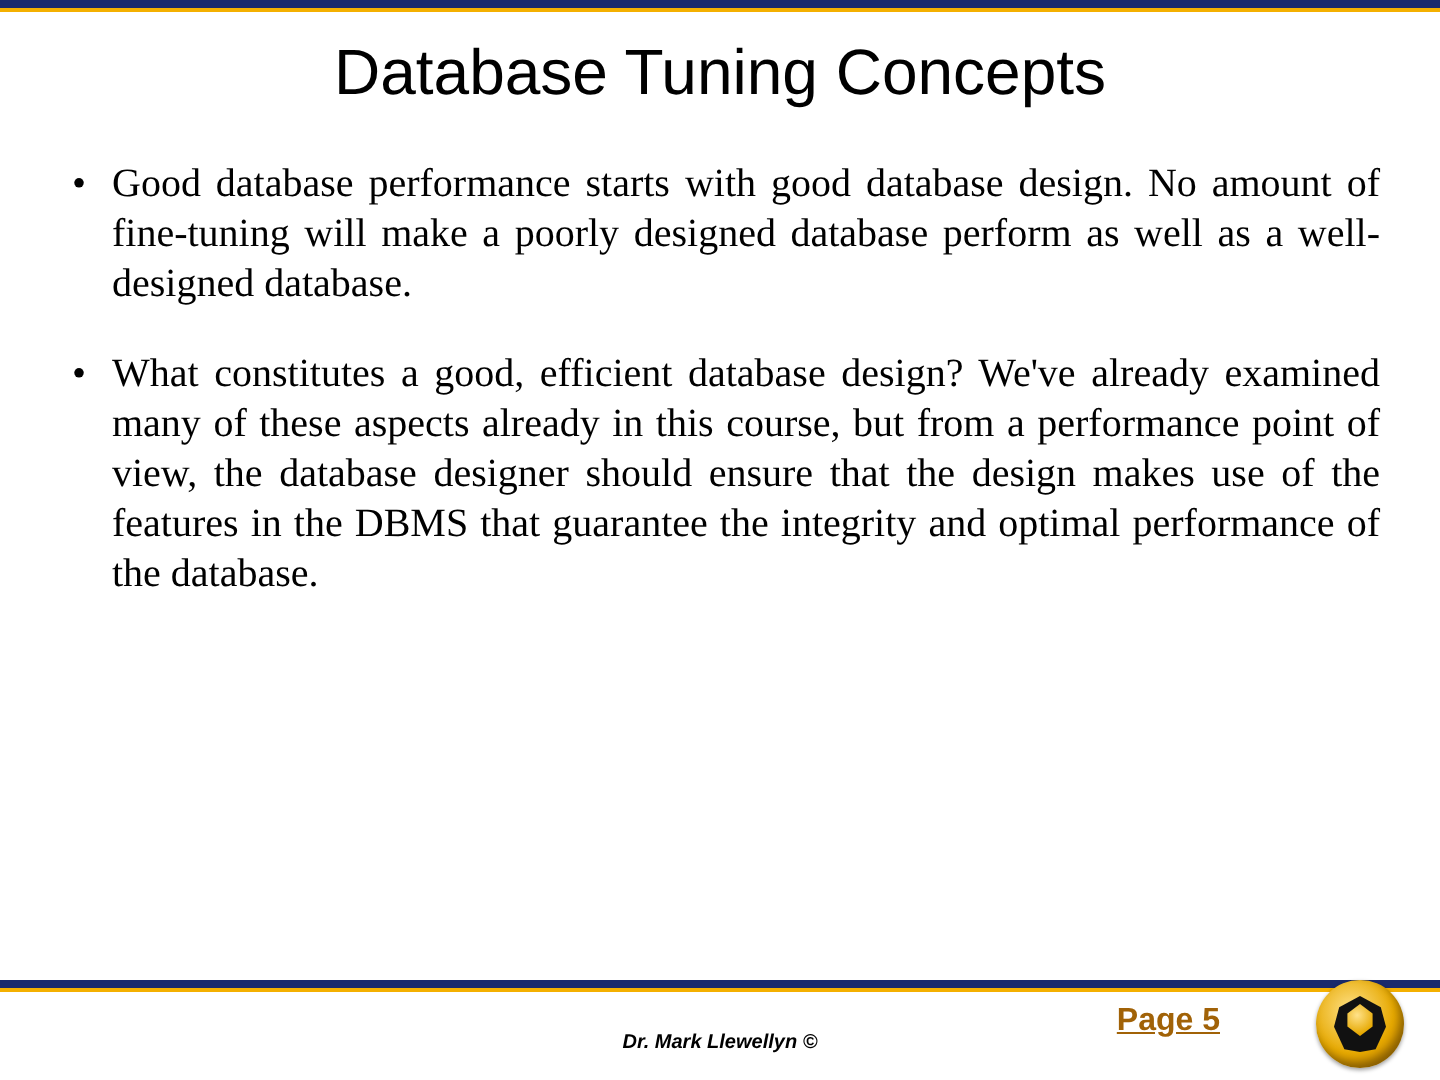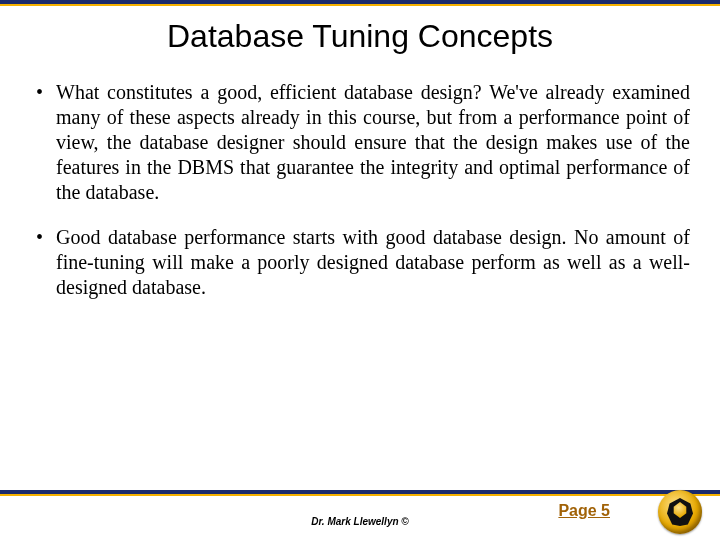--- a/index.html
+++ b/index.html
@@ -138,22 +138,22 @@
 <body>
 
 <div class="slide">
 
   <div class="top-bar"></div>
 
   <h1 class="title">Database Tuning Concepts</h1>
 
   <div class="body-area">
     <ul class="bullets">
+      <li>Good database performance starts with good database design.  No amount of fine-tuning will make a poorly designed database perform as well as a well-designed database.</li>
       <li>What constitutes a good, efficient database design?   We've already examined many of these aspects already in this course, but from a performance point of view, the database designer should ensure that the design makes use of the features in the DBMS that guarantee the integrity and optimal performance of the database.</li>
-      <li>Good database performance starts with good database design.  No amount of fine-tuning will make a poorly designed database perform as well as a well-designed database.</li>
     </ul>
   </div>
 
   <div class="footer-band">
     <div class="footer-bar"></div>
     <div class="footer-text">
       <span class="footer-line2">Dr. Mark Llewellyn ©</span>
     </div>
     <div class="page-num">Page 5</div>
     <div class="logo">

